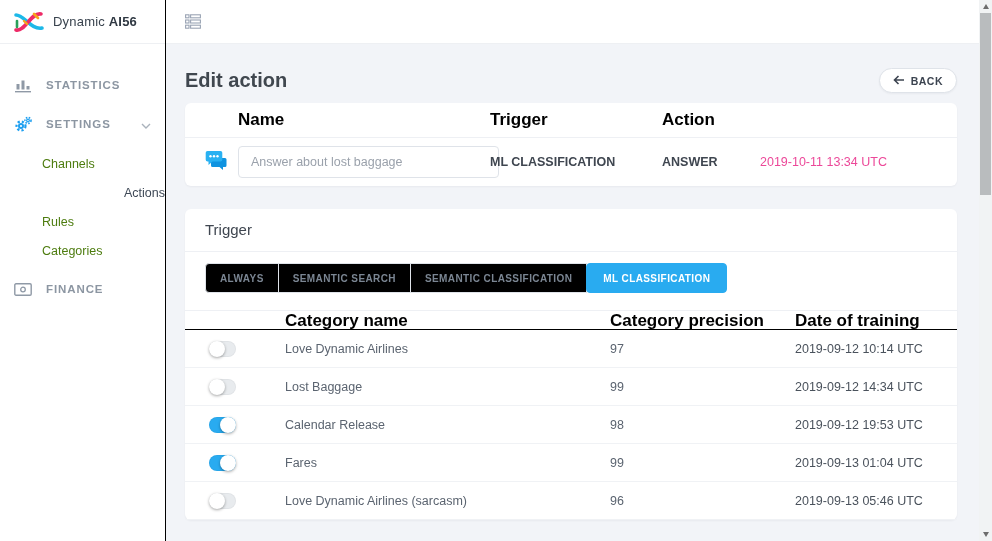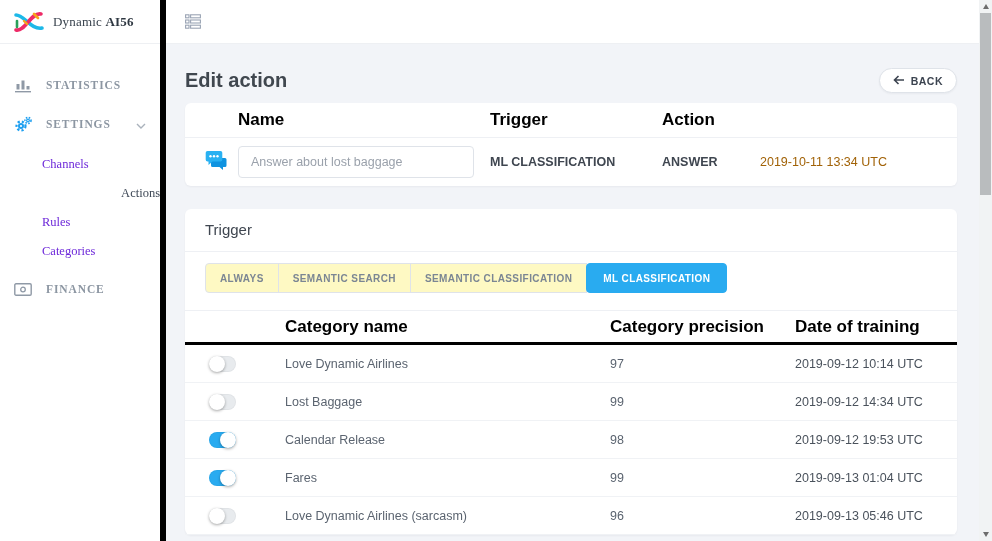--- a/index.html
+++ b/index.html
@@ -3,30 +3,30 @@
 <meta charset="utf-8">
 <style>
   :root{ --accent:#29abf0; }
   *{box-sizing:border-box; margin:0; padding:0;}
   html,body{width:992px; height:541px; overflow:hidden;}
   body{font-family:"Liberation Sans", sans-serif; background:#fff; position:relative;}
 
   .app{display:flex; width:992px; height:541px;}
 
   
-  .sidebar{width:166px; flex-shrink:0; background:#fff; border-right:6px solid #000000;font-family:Liberation Serif, serif;}
+  .sidebar{width:166px; flex-shrink:0; background:#fff; border-right:1px solid #000000;}
   .logo{height:44px; display:flex; align-items:center; gap:7px; padding-left:12px; border-bottom:1px solid #eef0f3;}
   .brand{font-size:13px; color:#39434e; letter-spacing:.2px;}
   .brand b{font-weight:700; color:#2f3842;}
   .nav{padding-top:26px;}
   .nav-item{height:30px; margin-bottom:9px; padding:0 14px; display:flex; align-items:center; gap:14px; cursor:pointer;}
   .nav-label{flex:1; font-size:11.5px; font-weight:600; letter-spacing:.9px; color:#8c96a2;}
   .nav-icon{width:18px; display:flex; justify-content:center;}
   .subnav{padding:2px 0 8px;}
-  .subitem{height:29px; line-height:29px; padding-left:42px; font-size:12.5px; color:#6d28d9; cursor:pointer;}
+  .subitem{height:29px; line-height:29px; padding-left:42px; font-size:12.5px; color:#4d7c0f; cursor:pointer;}
   .subitem.active{color:#3e4856;text-align:right;}
 
   
   .main{flex:1; display:flex; flex-direction:column; min-width:0; margin-right:13px;}
   .topbar{height:44px; flex-shrink:0; background:#fff; border-bottom:1px solid #eef0f3; display:flex; align-items:center; padding:0 19px;}
   .menu-btn{cursor:pointer; display:flex;}
   .content{flex:1; background:#f2f4f8; padding:24px 22px 0 19px; overflow:hidden;}
 
   .title-row{display:flex; justify-content:space-between; align-items:center; margin-bottom:10px;}
   .page-title{font-size:20px; color:#40474f;}
@@ -36,36 +36,36 @@
 
   .card{background:#fff; border-radius:6px; box-shadow:0 1px 2px rgba(30,40,60,.05);}
   .card.action{margin-bottom:23px;}
 
   
   .agrid{display:grid; grid-template-columns:53px 252px 172px 98px 1fr; align-items:center;}
   .ahead{height:35px; border-bottom:1px solid #eef0f4;}
   .th{font-size:17px; font-weight:700; color:#000000;}
   .arow{height:48px;}
   .icon-cell{padding-left:20px;}
-  .name-input{width:236px; height:32px; border:1px solid #dfe3e9; border-radius:4px; padding:0 12px;
+  .name-input{width:261px; height:32px; border:1px solid #dfe3e9; border-radius:4px; padding:0 12px;
               font-size:12.5px; color:#9aa1ab; outline:none; font-family:inherit; background:#fff;}
   .cell-strong{font-size:12.5px; font-weight:700; color:#3f4650;}
-  .cell-date{font-size:12.5px; color:#a16207;}
+  .cell-date{font-size:12.5px; color:#ec4899;}
 
   
   .card-title{padding:12px 20px 13px; font-size:15px; color:#3f4650; border-bottom:1px solid #eef0f4;}
   .tab-group{display:flex; margin:11px 20px 17px;}
-  .tab{height:30px; padding:0 14px; display:flex; align-items:center; background:#fef9c3; border:1px solid #dfe3e9;
+  .tab{height:30px; padding:0 14px; display:flex; align-items:center; background:#000000; border:1px solid #dfe3e9;
        margin-left:-1px; font-size:10px; font-weight:700; letter-spacing:.4px; color:#7b8693; cursor:pointer; font-family:inherit;}
   .tab:first-child{margin-left:0; border-radius:4px 0 0 4px;}
   .tab:last-child{border-radius:0 4px 4px 0;}
   .tab.active{background:var(--accent); border-color:var(--accent); color:#fff; border-radius:4px; position:relative; z-index:1; padding:0 16px;}
 
   .tgrid{display:grid; grid-template-columns:100px 325px 185px 1fr; align-items:center;}
-  .thead{height:35px; border-top:1px solid #eef0f4; border-bottom:3px solid #000000;}
+  .thead{height:20px; border-top:1px solid #eef0f4; border-bottom:1px solid #000000;}
   .trow{height:38px; border-bottom:1px solid #f0f2f5;}
   .toggle-cell{padding-left:24px;}
   .cell-name,.cell-prec{font-size:12.5px; color:#5b6470;}
   .cell-tdate{font-size:12.5px; color:#4a525c;}
 
   .toggle{width:27px; height:16px; border-radius:9px; background:#e8ebee; position:relative; cursor:pointer;
           box-shadow:inset 0 0 0 1px rgba(0,0,0,.03);}
   .toggle .knob{position:absolute; top:0; left:0; width:16px; height:16px; border-radius:50%; background:#fff;
                 box-shadow:0 1px 3px rgba(0,0,0,.35);}
   .toggle.on{background:var(--accent);}

